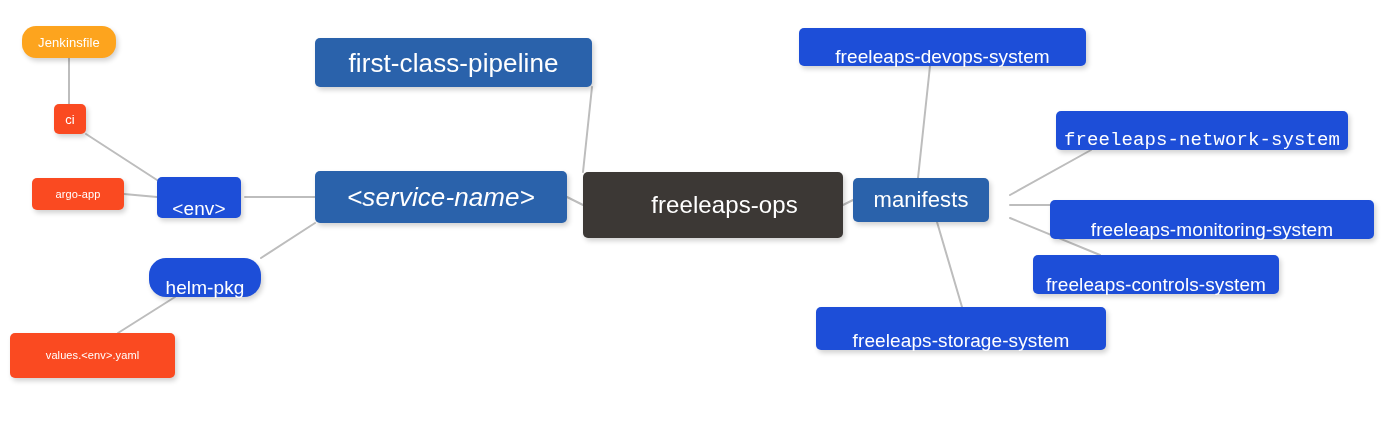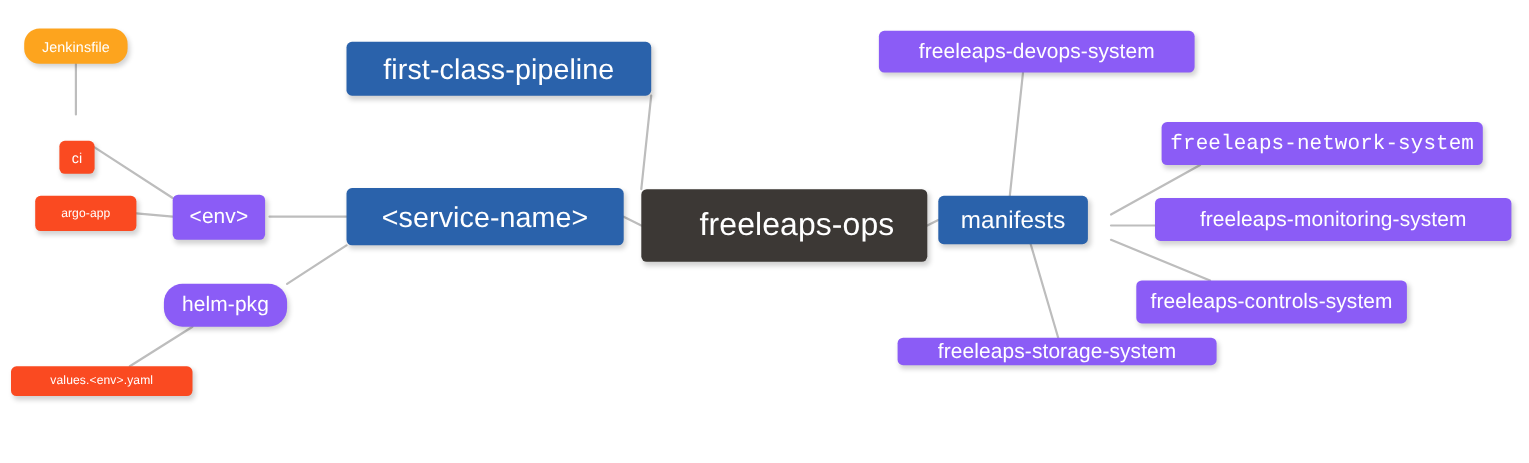--- a/index.html
+++ b/index.html
@@ -41,26 +41,26 @@
     line-height: 1;
     user-select: none;
   }
   .node-label {
     display: block;
     padding: 0 1px;
   }
   
   .n-root   { background: #3c3835; }
   .n-blue   { background: #2a62ab; }
-  .n-green  { background: #8b5cf6; }
+  .n-green  { background: #1d4ed8; align-items: flex-end; }
   .n-orange { background: #fda41e; }
   .n-red    { background: #fa4a21; }
 
   
-  .fs-root { font-size: 29px; padding-left: 23px; }
+  .fs-root { font-size: 24px; padding-left: 23px; }
   .fs-l1   { font-size: 26px; }
   .fs-l2   { font-size: 22px; }
   .fs-l3   { font-size: 19px; }
   .fs-l4   { font-size: 11px; }
   .fs-l5   { font-size: 13px; }
 </style>
 </head>
 <body>
 
 <div id="mindmap-canvas">
@@ -77,56 +77,56 @@
       <line x1="918" y1="178" x2="930" y2="66" stroke="#bdbdbd" stroke-width="2" stroke-linecap="round"></line>
       <line x1="1010" y1="195" x2="1091" y2="150" stroke="#bdbdbd" stroke-width="2" stroke-linecap="round"></line>
       <line x1="1010" y1="205" x2="1050" y2="205" stroke="#bdbdbd" stroke-width="2" stroke-linecap="round"></line>
       <line x1="1010" y1="218" x2="1100" y2="255" stroke="#bdbdbd" stroke-width="2" stroke-linecap="round"></line>
       <line x1="937" y1="222" x2="962" y2="307" stroke="#bdbdbd" stroke-width="2" stroke-linecap="round"></line>
     </svg>
   <div id="node-layer">
       <div class="node n-root fs-root" style="left: 583px; top: 172px; width: 260px; height: 66px;">
         <span class="node-label">freeleaps-ops</span>
       </div>
-      <div class="node n-blue fs-l1" style="left: 315px; top: 171px; width: 252px; height: 52px;">
+      <div class="node n-blue fs-l1" style="left: 315px; top: 171px; width: 252px; height: 52px; font-style: italic;">
         <span class="node-label">&lt;service-name&gt;</span>
       </div>
       <div class="node n-blue fs-l2" style="left: 853px; top: 178px; width: 136px; height: 44px;">
         <span class="node-label">manifests</span>
       </div>
       <div class="node n-blue fs-l1" style="left: 315px; top: 38px; width: 277px; height: 49px;">
         <span class="node-label">first-class-pipeline</span>
       </div>
       <div class="node n-green fs-l3" style="left: 157px; top: 177px; width: 84px; height: 41px;">
         <span class="node-label">&lt;env&gt;</span>
       </div>
       <div class="node n-green fs-l3" style="left: 149px; top: 258px; width: 112px; height: 39px; border-radius: 17px;">
         <span class="node-label">helm-pkg</span>
       </div>
-      <div class="node n-red fs-l5" style="left: 54px; top: 104px; width: 32px; height: 30px; margin-top: 24px;">
+      <div class="node n-red fs-l5" style="left: 54px; top: 104px; width: 32px; height: 30px;">
         <span class="node-label">ci</span>
       </div>
       <div class="node n-red fs-l4" style="left: 32px; top: 178px; width: 92px; height: 32px;">
         <span class="node-label">argo-app</span>
       </div>
       <div class="node n-orange fs-l5" style="left: 22px; top: 26px; width: 94px; height: 32px; border-radius: 14px;">
         <span class="node-label">Jenkinsfile</span>
       </div>
-      <div class="node n-red fs-l4" style="left: 10px; top: 333px; width: 165px; height: 27px;">
+      <div class="node n-red fs-l4" style="left: 10px; top: 333px; width: 165px; height: 45px;">
         <span class="node-label">values.&lt;env&gt;.yaml</span>
       </div>
       <div class="node n-green fs-l3" style="left: 799px; top: 28px; width: 287px; height: 38px;">
         <span class="node-label">freeleaps-devops-system</span>
       </div>
       <div class="node n-green fs-l3" style="left: 1056px; top: 111px; width: 292px; height: 39px; font-family: Liberation Mono, monospace;">
         <span class="node-label">freeleaps-network-system</span>
       </div>
-      <div class="node n-green fs-l3" style="left: 1050px; top: 180px; width: 324px; height: 39px;">
+      <div class="node n-green fs-l3" style="left: 1050px; top: 200px; width: 324px; height: 39px;">
         <span class="node-label">freeleaps-monitoring-system</span>
       </div>
       <div class="node n-green fs-l3" style="left: 1033px; top: 255px; width: 246px; height: 39px;">
         <span class="node-label">freeleaps-controls-system</span>
       </div>
-      <div class="node n-green fs-l3" style="left: 816px; top: 307px; width: 290px; height: 25px;">
+      <div class="node n-green fs-l3" style="left: 816px; top: 307px; width: 290px; height: 43px;">
         <span class="node-label">freeleaps-storage-system</span>
       </div>
     </div>
 </div>
 
 </body></html>

